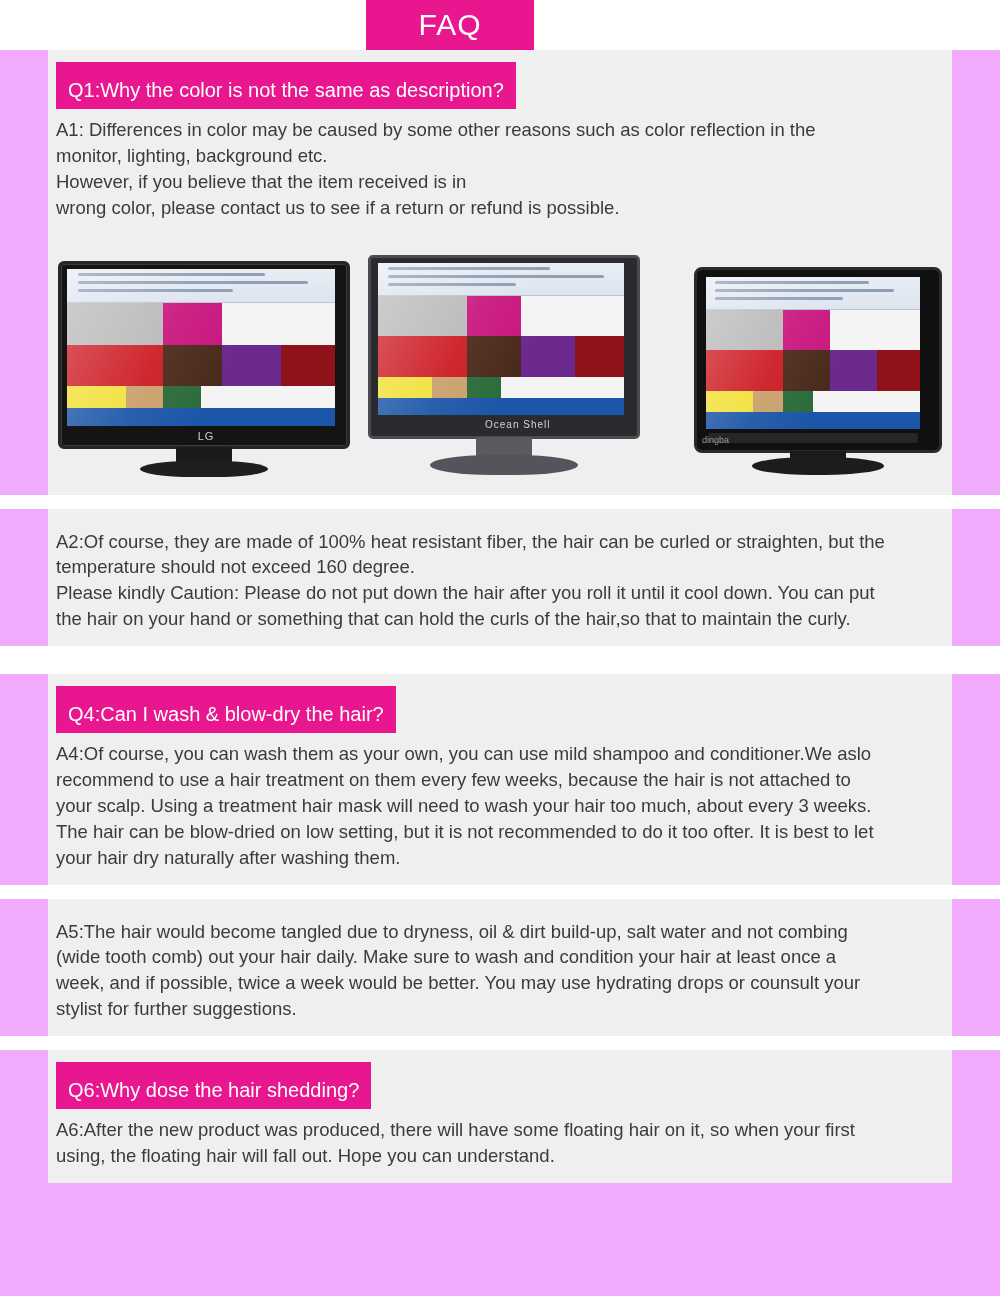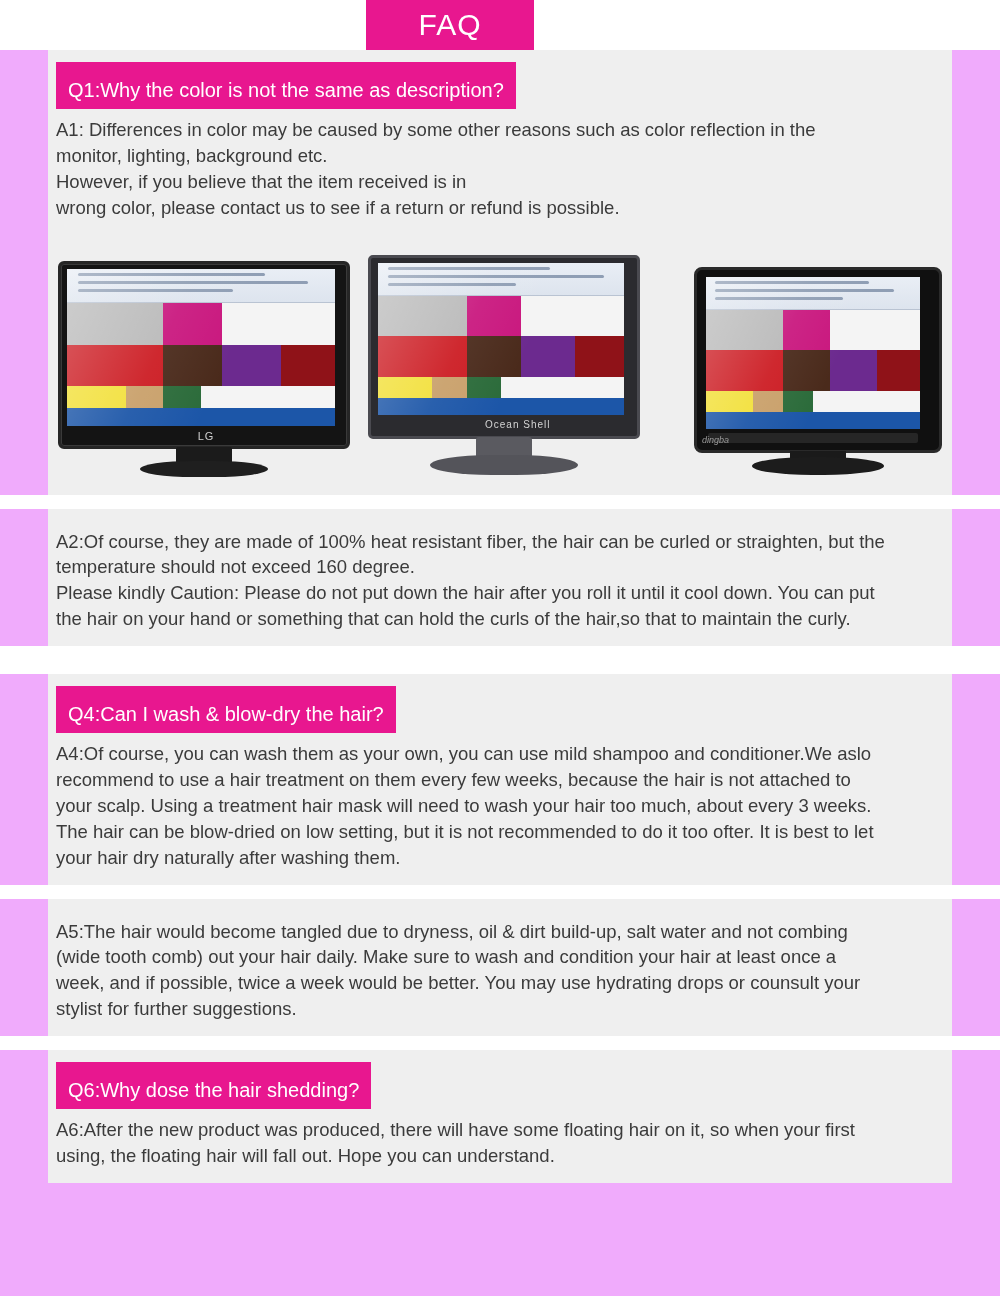--- a/index.html
+++ b/index.html
@@ -127,21 +127,21 @@
   .m2 .neck {
     position: absolute; left: 108px; top: 182px; width: 56px; height: 22px;
     background: #5a5a60; border-radius: 3px;
   }
   .m2 .base {
     position: absolute; left: 62px; top: 200px; width: 148px; height: 20px;
     background: #54545a; border-radius: 50%/60%;
   }
 
   
-  .m3 { width: 248px; height: 212px; font-style: italic; }
+  .m3 { width: 248px; height: 212px; }
   .m3 .bezel {
     position: absolute; left: 0; top: 0; width: 248px; height: 186px;
     background: #101010; border-radius: 8px;
     border: 3px solid #2a2a2a;
   }
   .m3 .screen {
     position: absolute; left: 12px; top: 10px; width: 214px; height: 152px;
     overflow: hidden; background: #ffffff;
   }
   .m3 .ctrlbar {

